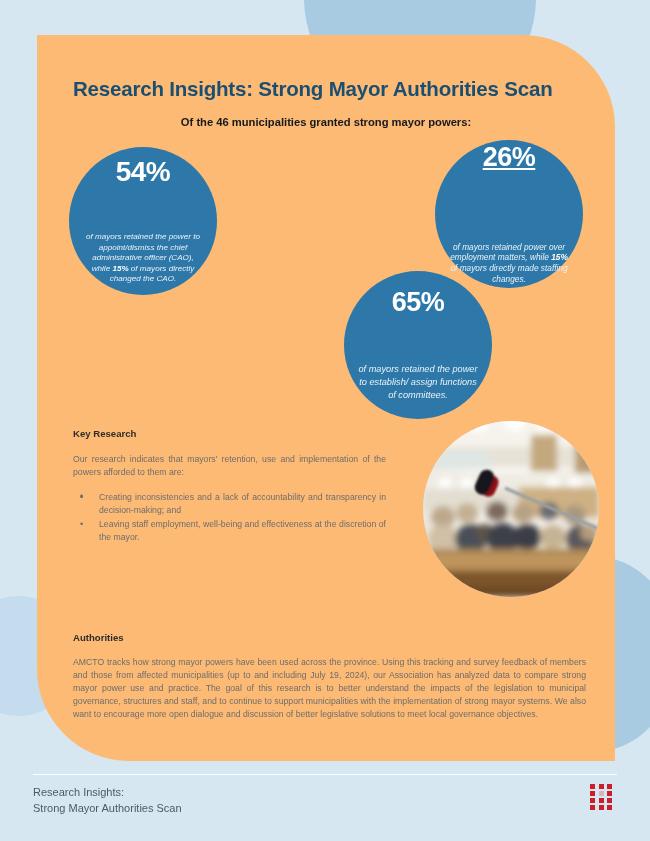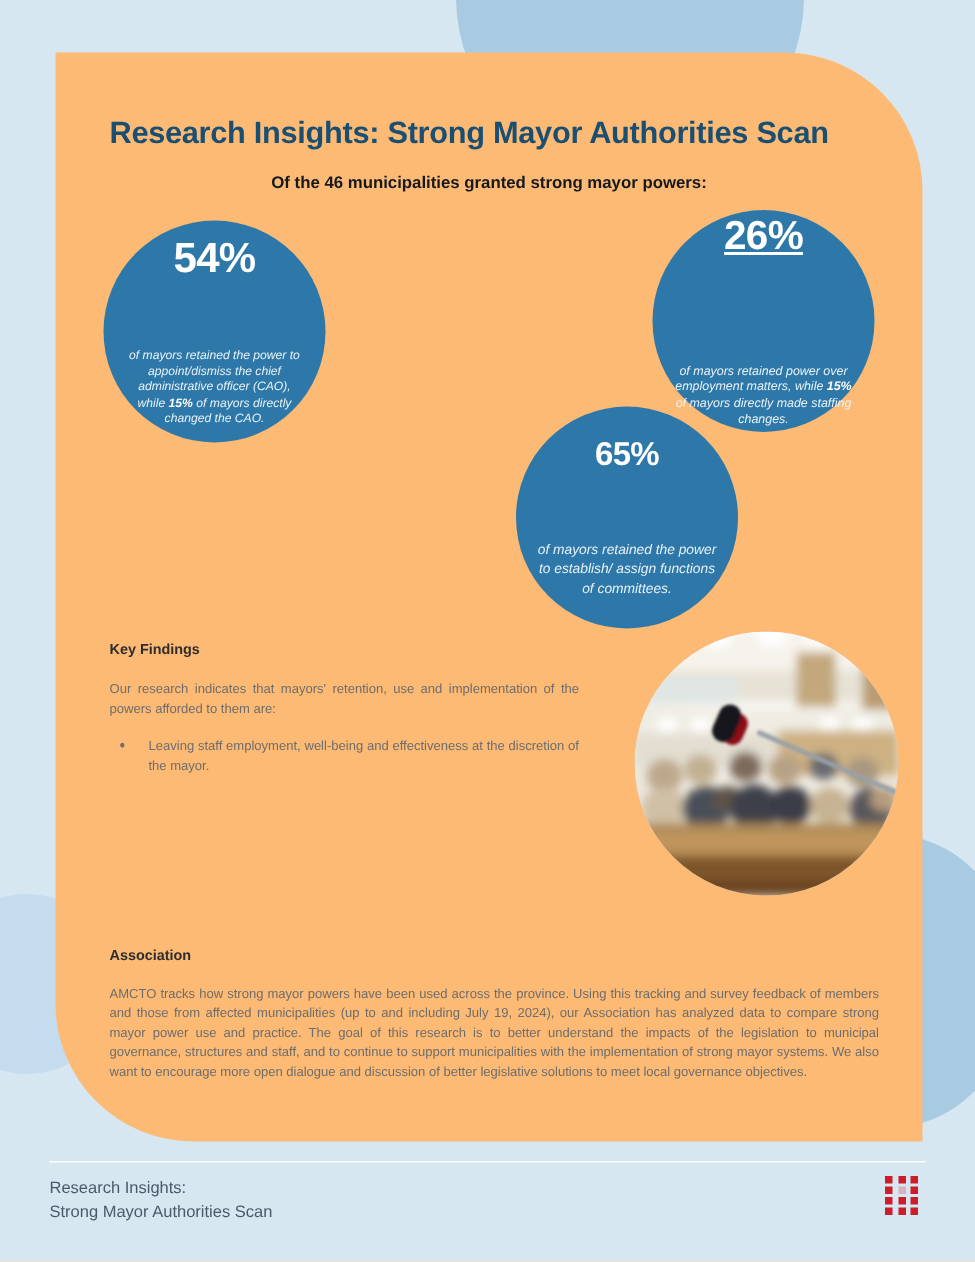--- a/index.html
+++ b/index.html
@@ -122,21 +122,21 @@
 
   #stat-0 { left: 32px;  top: 112px; width: 148px; height: 148px; }
   #stat-1 { left: 215px; top: 108px; width: 148px; height: 148px; }
   #stat-2 { left: 398px; top: 105px; width: 148px; height: 148px; }
   #stat-3 { left: 124px; top: 236px; width: 148px; height: 148px; }
   #stat-4 { left: 307px; top: 236px; width: 148px; height: 148px; }
 
   #stat-0 .pct { font-size: 28px; }
   #stat-2 .pct { font-size: 27px; text-decoration: underline; }
   #stat-3 .pct { font-size: 27px; }
-  #stat-4 .pct { font-size: 22px; }
+  #stat-4 .pct { font-size: 27px; }
 
   #stat-3 .desc { font-size: 7.6px; }
   #stat-4 .desc { font-size: 9.2px; line-height: 1.42; }
   #stat-2 .desc { font-size: 8.3px; margin-top: 24px; }
 
   
   .section-head {
     position: absolute;
     font-size: 9.6px;
     font-weight: bold;
@@ -245,30 +245,30 @@
       <div class="stat" id="stat-2">
         <div class="pct">26%</div>
         <div class="desc"><span>of mayors retained power over employment matters, while </span><b>15%</b><span> of mayors directly made staffing changes.</span></div>
       </div>
       <div class="stat" id="stat-4">
         <div class="pct">65%</div>
         <div class="desc"><span>of mayors retained the power to establish/ assign functions of committees.</span></div>
       </div>
     </div>
 
-    <div class="section-head" id="key-findings-head">Key Findings</div>
+    <div class="section-head" id="key-findings-head">Key Research</div>
     <div class="body-text" id="key-findings-intro">Our research indicates that mayors' retention, use and implementation of the powers afforded to them are:</div>
     <ul class="bullets" id="key-findings-bullets">
         <li><span class="bullet-dot">•</span></li>
         <li><span class="bullet-dot">•</span></li>
-        <li><span class="bullet-dot">•</span></li>
+        <li><span class="bullet-dot">•</span><span>Creating inconsistencies and a lack of accountability and transparency in decision-making; and</span></li>
         <li><span class="bullet-dot">•</span><span>Leaving staff employment, well-being and effectiveness at the discretion of the mayor.</span></li>
       </ul>
 
-    <div class="section-head" id="background-head">Association</div>
+    <div class="section-head" id="background-head">Authorities</div>
     <div class="body-text" id="background-body">AMCTO tracks how strong mayor powers have been used across the province. Using this tracking and survey feedback of members and those from affected municipalities (up to and including July 19, 2024), our Association has analyzed data to compare strong mayor power use and practice. The goal of this research is to better understand the impacts of the legislation to municipal governance, structures and staff, and to continue to support municipalities with the implementation of strong mayor systems. We also want to encourage more open dialogue and discussion of better legislative solutions to meet local governance objectives.</div>
 
     <div class="photo">
       <svg width="176" height="176" viewBox="0 0 176 176">
         <defs>
           <radialGradient id="gCeil" cx="50%" cy="8%" r="75%">
             <stop offset="0%" stop-color="#ffffff"></stop>
             <stop offset="100%" stop-color="#eae4d8"></stop>
           </radialGradient>
           <linearGradient id="gWood" x1="0" y1="0" x2="0" y2="1">

